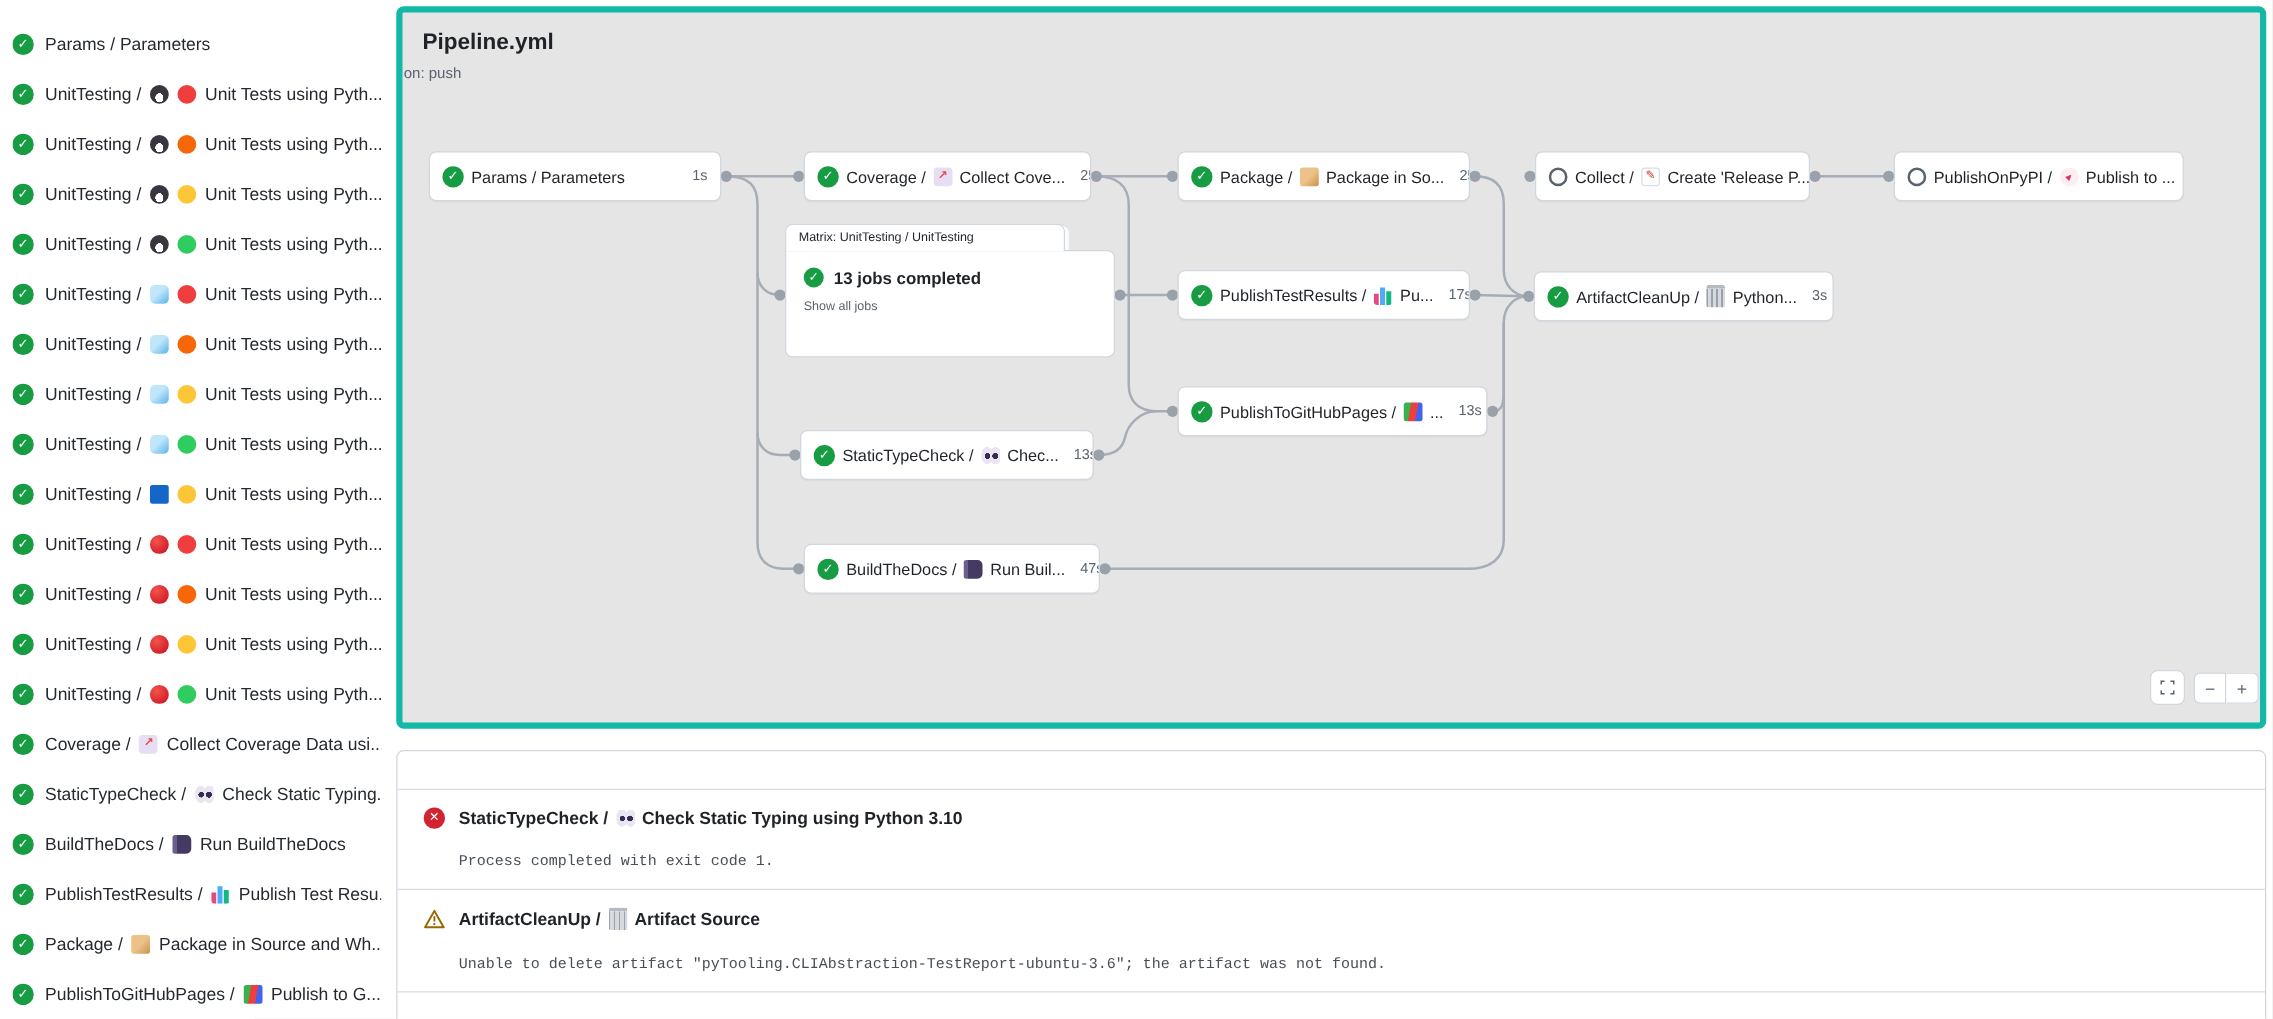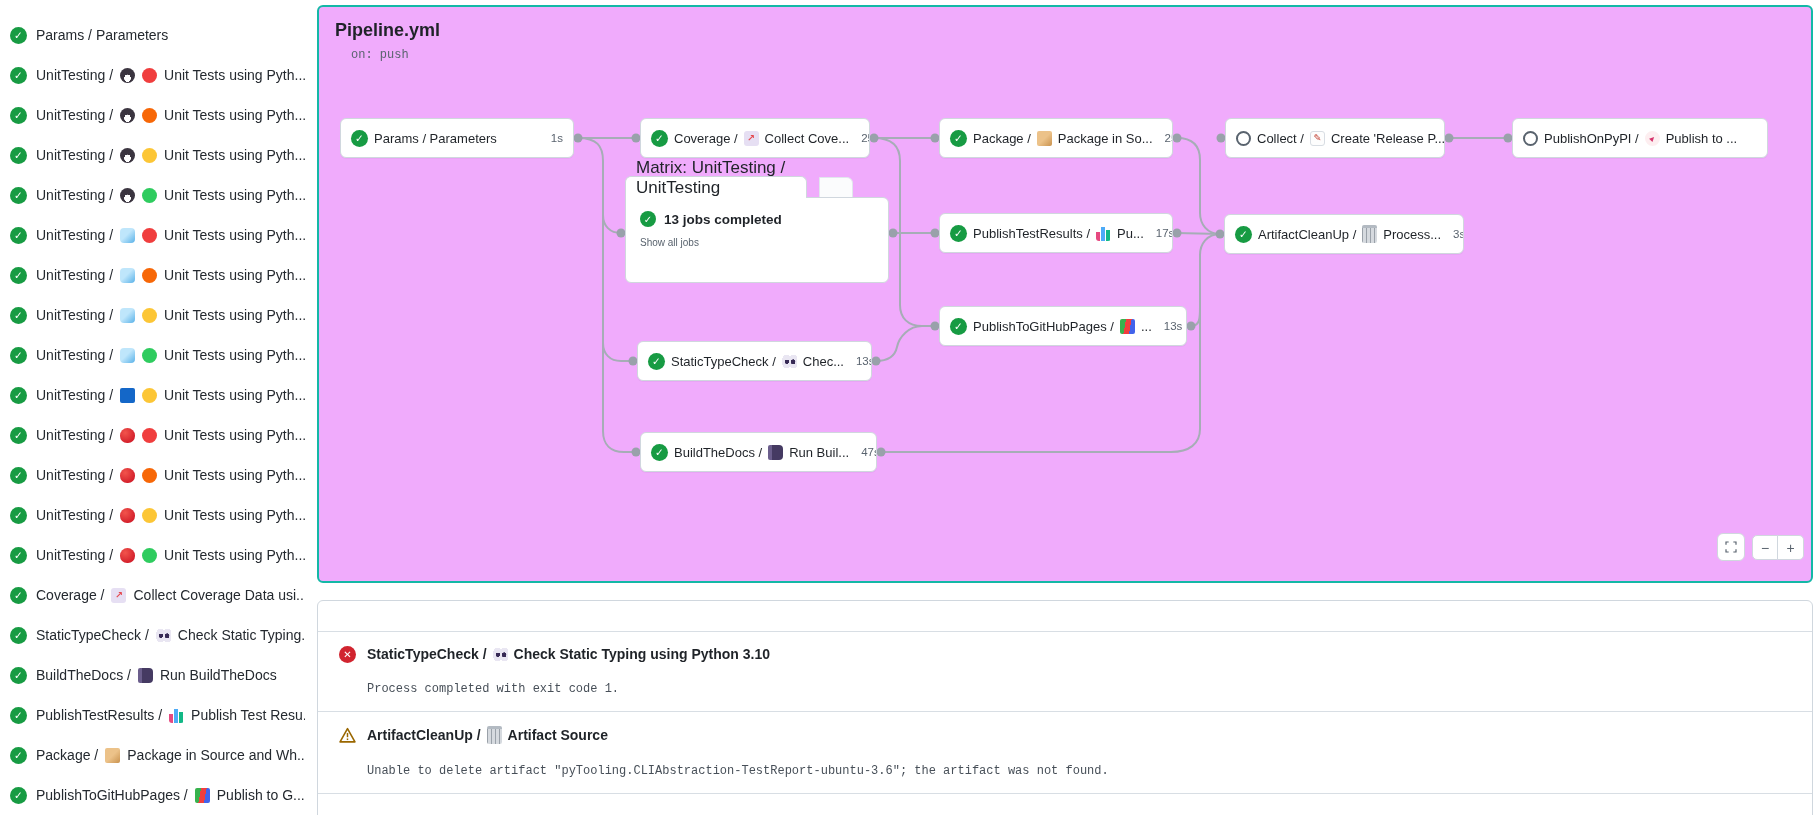--- a/index.html
+++ b/index.html
@@ -39,33 +39,33 @@
   .ic-notebook{ background:linear-gradient(90deg,#6b5e8c 0 24%,#453a62 24%); border-radius:2px 4px 4px 2px; }
   .ic-bars    { background-image:linear-gradient(#e64980,#e64980),linear-gradient(#4dabf7,#4dabf7),linear-gradient(#12b886,#12b886);
                 background-size:4px 9px,4px 14px,4px 11px; background-position:0 100%,5px 100%,10px 100%; background-repeat:no-repeat; }
   .ic-package { background:linear-gradient(135deg,#ecc289 0 50%,#c9924e); border-radius:2px; }
   .ic-books   { background:linear-gradient(100deg,#37b24d 0 34%,#f03e3e 34% 66%,#4263eb 66%); border-radius:2px; }
   .ic-trash   { background:repeating-linear-gradient(90deg,#9aa1a9 0 1px,#d6dadf 1px 4px); border-top:3px solid #b3bac2; border-radius:2px; }
   .ic-memo    { background:#fdfdfd; border:1px solid #d8dde3; color:#c0392b; box-sizing:border-box; }
   .ic-rocket  { background:#fdeef0; color:#d6336c; border-radius:50%; transform:rotate(45deg); font-size:8px; }
   
   .graph-panel { position:absolute; left:317px; top:5px; width:1496px; height:578px; box-sizing:border-box;
-                 background:#f0abfc; border:2px solid #14b8a6; border-radius:6px; }
+                 background:#e5e5e5; border:5px solid #14b8a6; border-radius:6px; }
   .graph-title { position:absolute; left:16px; top:13px; font-size:18px; font-weight:700; }
-  .graph-sub   { position:absolute; left:32px; top:41px; font-size:12px; color:#59636e;font-family:Liberation Mono, monospace; }
+  .graph-sub   { position:absolute; left:1px; top:41px; font-size:12px; color:#59636e; }
   .edges { position:absolute; left:0; top:0; width:1496px; height:578px; pointer-events:none; }
   .node { position:absolute; height:40px; box-sizing:border-box; background:#fff; border:1px solid #d0d7de; border-radius:6px;
           display:flex; align-items:center; gap:6px; padding:0 10px; font-size:13px; white-space:nowrap; overflow:hidden;
           box-shadow:0 1px 0 rgba(31,35,40,.04); cursor:pointer; z-index:2; }
   .node .dur { margin-left:auto; color:#59636e; font-size:11.5px; padding-left:6px; flex:0 0 auto; }
   .matrix-ghost { position:absolute; left:500px; top:170px; width:32px; height:20px; background:#fbfcfd;
                   border:1px solid #e1e7ed; border-radius:0 6px 0 0; z-index:1; }
-  .matrix-tab  { position:absolute; left:306px; top:169px; width:182px; height:22px; background:#fff; z-index:3;
-                 border:1px solid #d0d7de; border-bottom:none; border-radius:6px 6px 0 0; font-size:17px;
-                 display:flex; align-items:flex-end; padding:0 10px; box-sizing:border-box; cursor:pointer; }
+  .matrix-tab  { position:absolute; left:306px; top:169px; width:224px; height:22px; background:#fff; z-index:3;
+                 border:1px solid #d0d7de; border-bottom:none; border-radius:6px 6px 0 0; font-size:10px;
+                 display:flex; align-items:center; padding:0 10px; box-sizing:border-box; cursor:pointer; }
   .matrix-body { position:absolute; left:306px; top:190px; width:264px; height:86px; background:#fff; z-index:2;
                  border:1px solid #d0d7de; border-radius:0 6px 6px 6px; box-sizing:border-box; padding:13px 14px; }
   .matrix-status { display:flex; align-items:center; gap:8px; font-size:13.5px; font-weight:600; }
   .matrix-link { display:inline-block; margin-top:10px; font-size:10px; color:#59636e; cursor:pointer;text-align:right; }
   .fs-btn { position:absolute; left:1398px; top:526px; width:28px; height:28px; background:#fff; border:1px solid #d0d7de;
             border-radius:6px; display:flex; align-items:center; justify-content:center; cursor:pointer; box-sizing:border-box; }
   .zoom-pair { position:absolute; left:1433px; top:528px; display:flex; }
   .zoom-btn { width:26px; height:25px; background:#fff; border:1px solid #d0d7de; display:flex; align-items:center;
               justify-content:center; font-size:14px; color:#59636e; cursor:pointer; box-sizing:border-box; }
   .zoom-btn.minus { border-radius:5px 0 0 5px; }
@@ -320,38 +320,38 @@
         <span class="ic ic-package"></span>
         <span>Package in So...</span>
         <span class="dur">25s</span>
       </div>
       <div class="node" style="left: 906px; top: 111px; width: 220px;">
         <span class="skip"></span>
         <span>Collect /</span>
         <span class="ic ic-memo">✎</span>
         <span>Create 'Release P...</span>
       </div>
-      <div class="node" style="left: 1193px; top: 111px; width: 256px;">
+      <div class="node" style="left: 1193px; top: 111px; width: 232px;">
         <span class="skip"></span>
         <span>PublishOnPyPI /</span>
         <span class="ic ic-rocket">▲</span>
         <span>Publish to ...</span>
       </div>
       <div class="node" style="left: 620px; top: 206px; width: 234px;">
         <span class="check">✓</span>
         <span>PublishTestResults /</span>
         <span class="ic ic-bars"></span>
         <span>Pu...</span>
         <span class="dur">17s</span>
       </div>
       <div class="node" style="left: 905px; top: 207px; width: 240px;">
         <span class="check">✓</span>
         <span>ArtifactCleanUp /</span>
         <span class="ic ic-trash"></span>
-        <span>Process...</span>
+        <span>Python...</span>
         <span class="dur">3s</span>
       </div>
       <div class="node" style="left: 620px; top: 299px; width: 248px;">
         <span class="check">✓</span>
         <span>PublishToGitHubPages /</span>
         <span class="ic ic-books"></span>
         <span>...</span>
         <span class="dur">13s</span>
       </div>
       <div class="node" style="left: 318px; top: 334px; width: 235px;">

